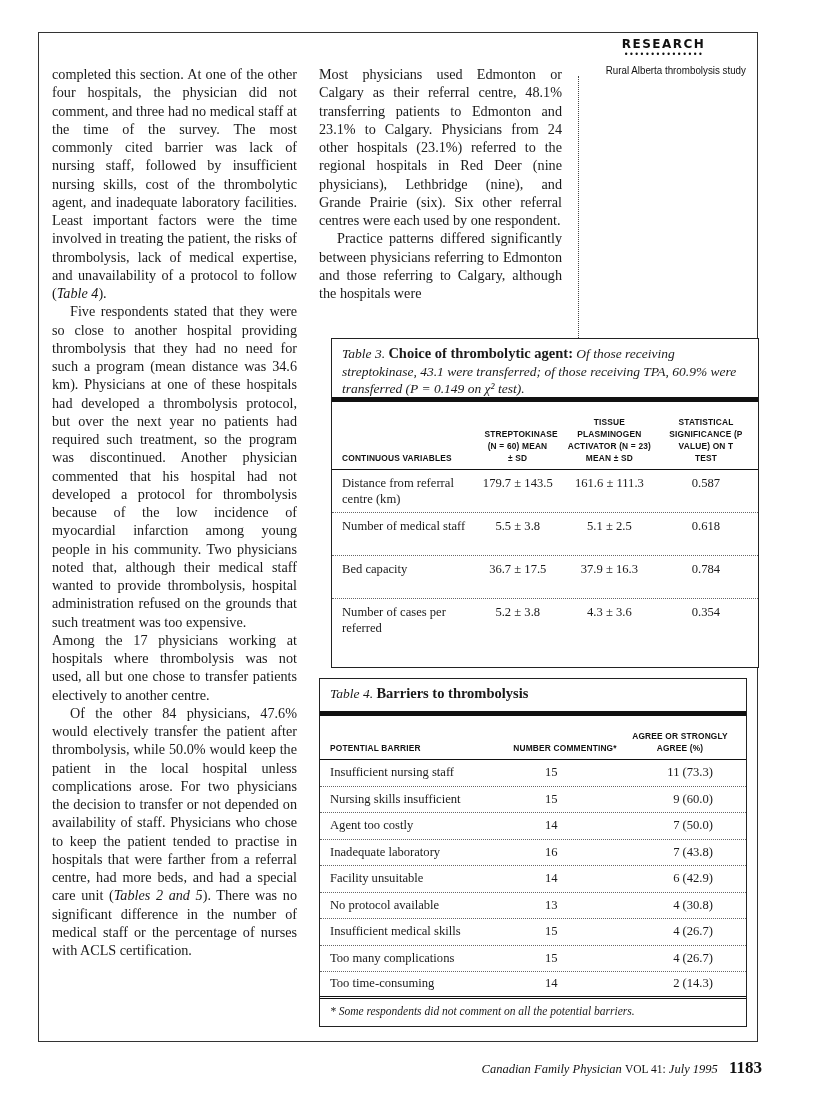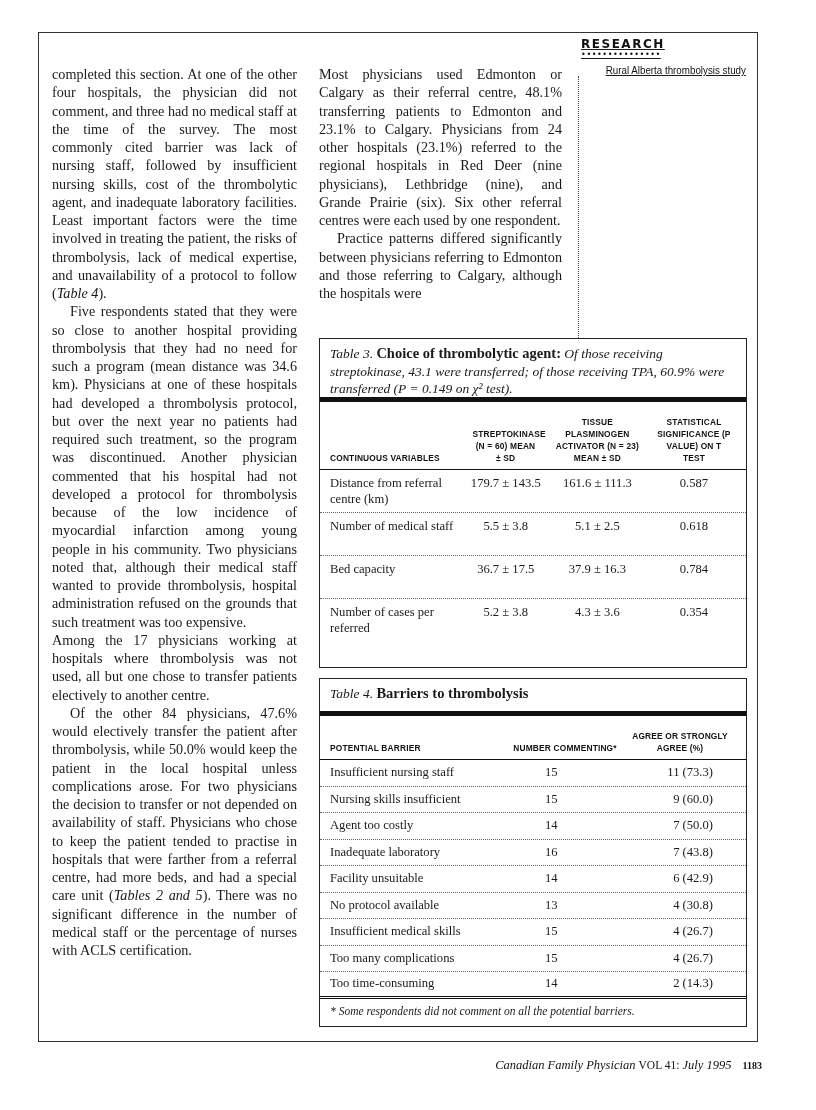--- a/index.html
+++ b/index.html
@@ -1,36 +1,36 @@
 <!DOCTYPE html>
 <html><head>
 <meta charset="utf-8">
 <style>
   html, body { margin:0; padding:0; background:#fff; }
   body { width:816px; height:1110px; position:relative; overflow:hidden; color:#1a1a1a;
          font-family:"Liberation Serif","DejaVu Serif",serif; }
   .frame { position:absolute; left:38px; top:32px; width:720px; height:1010px;
            border:1.5px solid #333; box-sizing:border-box; }
-  .header { position:absolute; right:70px; top:37px; text-align:left;text-decoration:underline; }
+  .header { position:absolute; right:70px; top:37px; text-align:center; }
   .header .kicker { font-family:"DejaVu Sans","Liberation Sans",sans-serif; font-weight:bold;
                     font-size:12px; letter-spacing:1.5px; color:#111; }
   .header .dots { font-family:"DejaVu Sans Mono",monospace; font-size:8px; letter-spacing:0.5px;
                   line-height:6px; color:#111; margin-top:1px; }
   .header .running { font-family:"Liberation Sans",sans-serif; font-size:11.5px;
                      margin-top:6px; transform:scaleX(0.85); transform-origin:right; color:#111; }
   .col { position:absolute; font-size:14.2px; line-height:18.25px; text-align:justify; }
   .col p { margin:0; }
   .col p.indent { text-indent:18px; }
   .col1 { left:52px; top:65px; width:245px; }
   .col2 { left:319px; top:65px; width:243px; }
   .h3 { font-weight:bold; font-size:15px; line-height:18px; margin:0; text-align:left; }
   .col1 .h3 { margin-top:17px; }
   .vdots { position:absolute; left:578px; top:76px; height:262px; border-left:1px dotted #444; }
   .tbl { position:absolute; left:319px; width:428px; border:1.5px solid #222; box-sizing:border-box; background:#fff; }
-  .t3 { top:338px; height:330px; }
+  .t3 { top:338px; height:330px;margin-left:12px; }
   .t4 { top:678px; height:349px; }
   .tbl .cap { padding:6px 10px 0 10px; font-size:13.5px; line-height:17.5px; }
   .tbl .cap i { font-style:italic; }
   .tbl .cap b { font-weight:bold; font-size:14.5px; }
   .thickbar { height:5px; background:#111; }
   .t3 .cap { height:52px; }
   .t4 .cap { height:26px; }
   .th { font-family:"Liberation Sans",sans-serif; font-weight:bold; font-size:9.5px; line-height:12px;
         color:#111; text-transform:uppercase; letter-spacing:0.2px; transform:scaleX(0.88); }
   .hdrrow { display:flex; align-items:flex-end; padding:0 10px; box-sizing:border-box; }
@@ -50,21 +50,21 @@
   .c-agr { width:130px; text-align:center; }
   .row4 { display:flex; padding:0 10px; height:26.5px; align-items:center; box-sizing:border-box; font-size:12.6px;
           border-bottom:1px dotted #666; }
   .row4.last { border-bottom:3px double #111; }
   .row4 .c-agr { text-align:right; padding-right:22px; box-sizing:border-box; }
   .row4 .c-num { padding-left:40px; text-align:left; box-sizing:border-box; }
   .footnote { padding:6px 10px; font-style:italic; font-size:11.5px; }
   .footer { position:absolute; right:54px; top:1058px; font-size:12.5px; color:#111; }
   .footer i { font-style:italic; }
   .footer .sc { font-variant:small-caps; font-size:11.5px; }
-  .footer b { font-weight:bold; font-size:10px; margin-left:8px; }
+  .footer b { font-weight:bold; font-size:17px; margin-left:8px; }
 </style>
 </head>
 <body>
 
 <div class="frame"></div>
 
 <div class="header">
   <div class="kicker">RESEARCH</div>
   <div class="dots">•••••••••••••••</div>
   <div class="running">Rural Alberta thrombolysis study</div>

